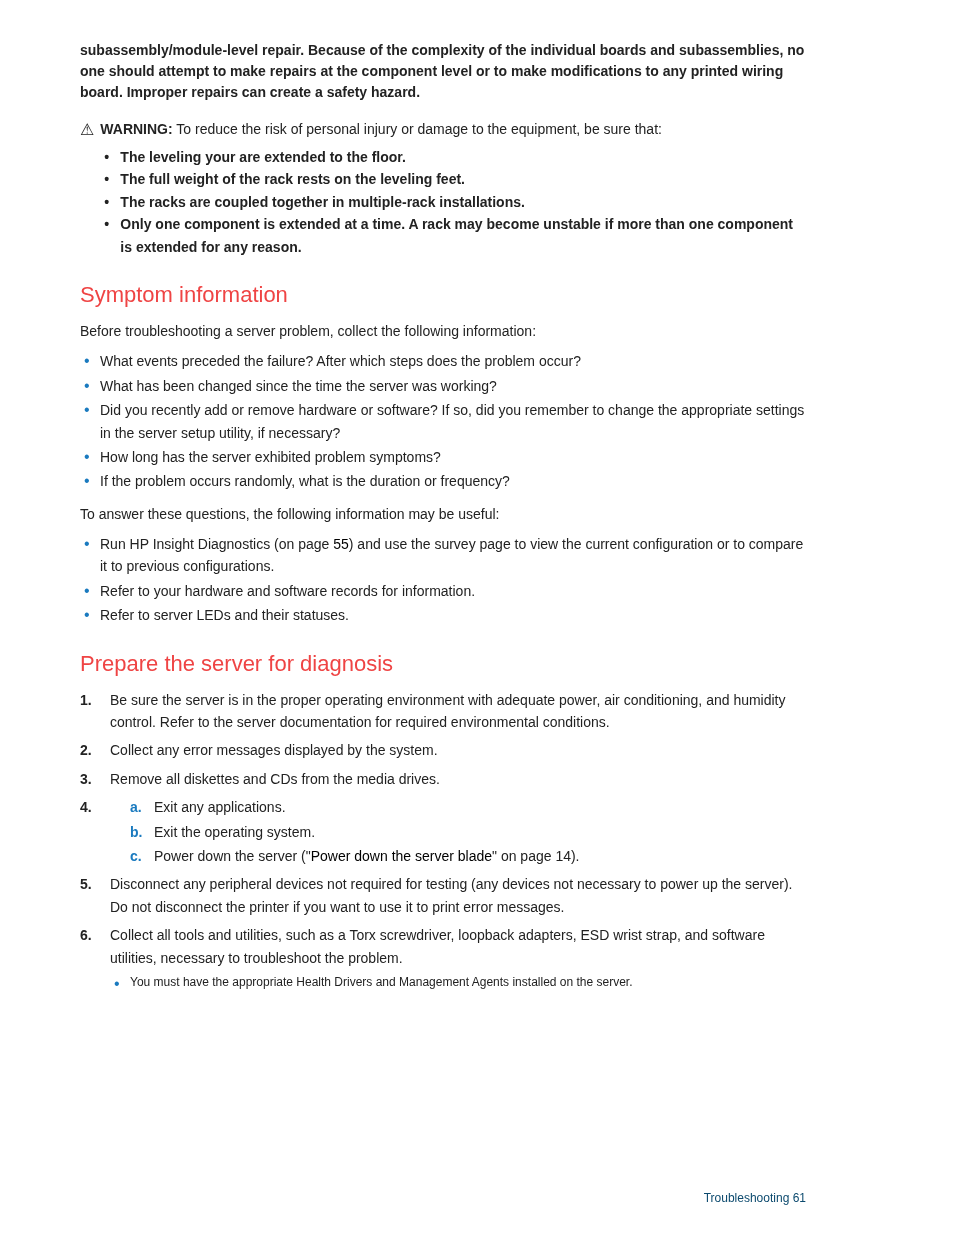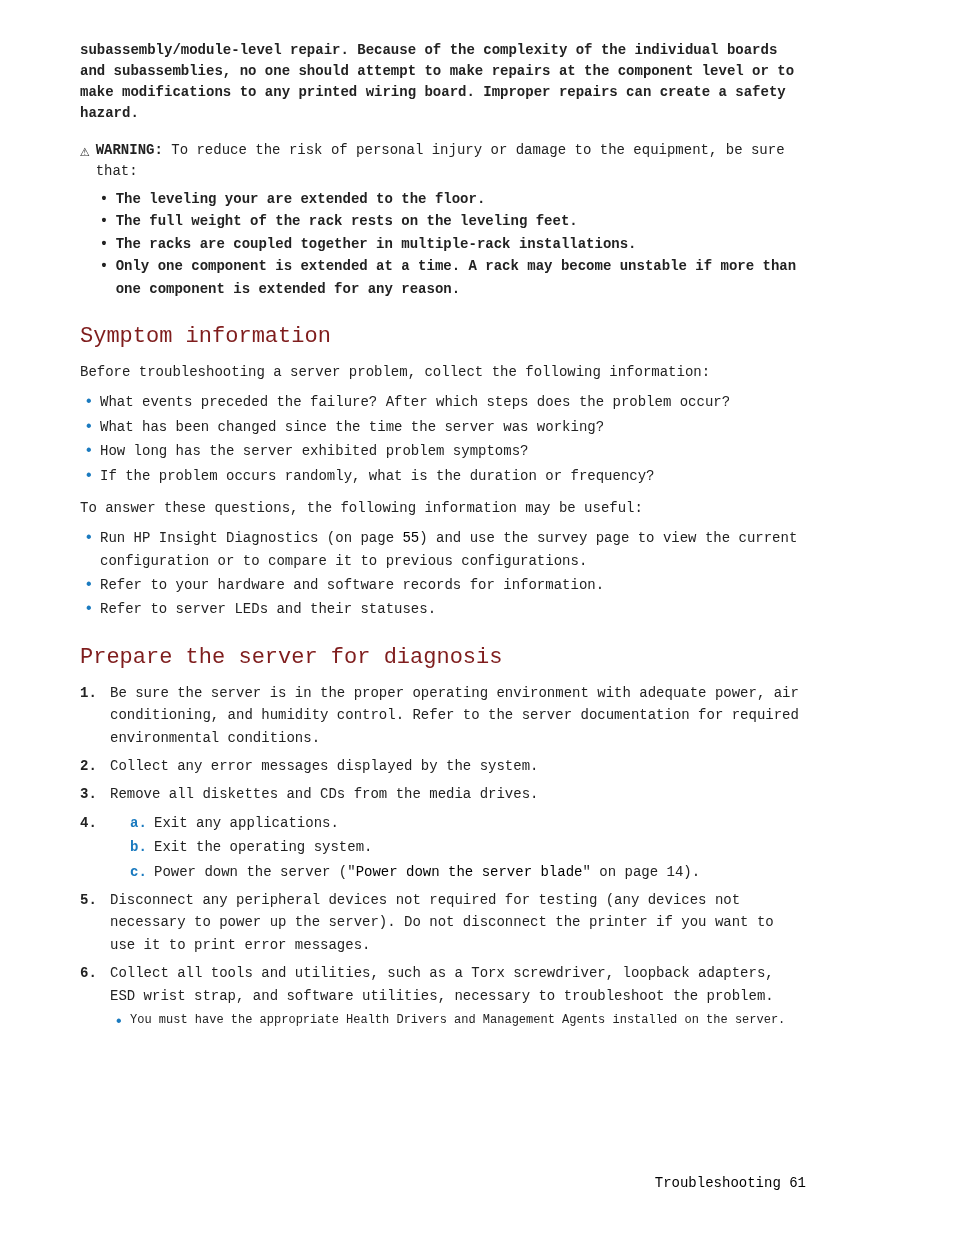--- a/index.html
+++ b/index.html
@@ -13,21 +13,20 @@
       font-size: 14px;
       color: #222222;
       width: 954px;
       min-height: 1235px;
     }
     .page {
       width: 886px;
       min-height: 1235px;
       padding: 40px 80px 40px 80px;
       position: relative;
-      font-family: Liberation Mono, monospace;
     }
     .intro-bold {
       font-weight: bold;
       font-size: 14px;
       line-height: 1.5;
       margin-bottom: 16px;
     }
     .warning-box {
       display: flex;
       align-items: flex-start;
@@ -57,21 +56,21 @@
       line-height: 1.6;
       position: relative;
     }
     .warning-list li::before {
       content: "•";
       font-weight: bold;
       position: absolute;
       left: -16px;
     }
     .section-heading {
-      color: #7f1d1d;
+      color: #ef4444;
       font-size: 22px;
       font-weight: normal;
       margin-top: 24px;
       margin-bottom: 12px;
     }
     .body-text {
       font-size: 14px;
       line-height: 1.6;
       margin-bottom: 8px;
     }
@@ -154,24 +153,24 @@
     .sub-bullet-list li::before {
       content: "•";
       color: #1a7abf;
       position: absolute;
       left: -16px;
       font-size: 16px;
       line-height: 1.4;
     }
     .footer {
       position: absolute;
-      bottom: 44px;
+      bottom: 30px;
       right: 80px;
-      font-size: 14px;
-      color: #000000;
+      font-size: 12px;
+      color: #0c4a6e;
     }
   </style>
 </head>
 <body>
 
 <div class="page">
 
   <p class="intro-bold">subassembly/module-level repair. Because of the complexity of the individual boards and subassemblies, no one should attempt to make repairs at the component level or to make modifications to any printed wiring board. Improper repairs can create a safety hazard.</p>
 
   <div class="warning-box">
@@ -187,20 +186,21 @@
     </div>
   </div>
 
   <h2 class="section-heading">Symptom information</h2>
 
   <p class="body-text">Before troubleshooting a server problem, collect the following information:</p>
 
   <ul class="bullet-list">
     <li>What events preceded the failure? After which steps does the problem occur?</li>
     <li>What has been changed since the time the server was working?</li>
+    <li>Did you recently add or remove hardware or software? If so, did you remember to change the appropriate settings in the server setup utility, if necessary?</li>
     <li>How long has the server exhibited problem symptoms?</li>
     <li>If the problem occurs randomly, what is the duration or frequency?</li>
   </ul>
 
   <p class="body-text">To answer these questions, the following information may be useful:</p>
 
   <ul class="bullet-list">
     <li>
       <span>Run HP Insight Diagnostics (on page </span><a class="link">55</a><span>) and use the survey page to view the current configuration or to compare it to previous configurations.</span>
     </li>

